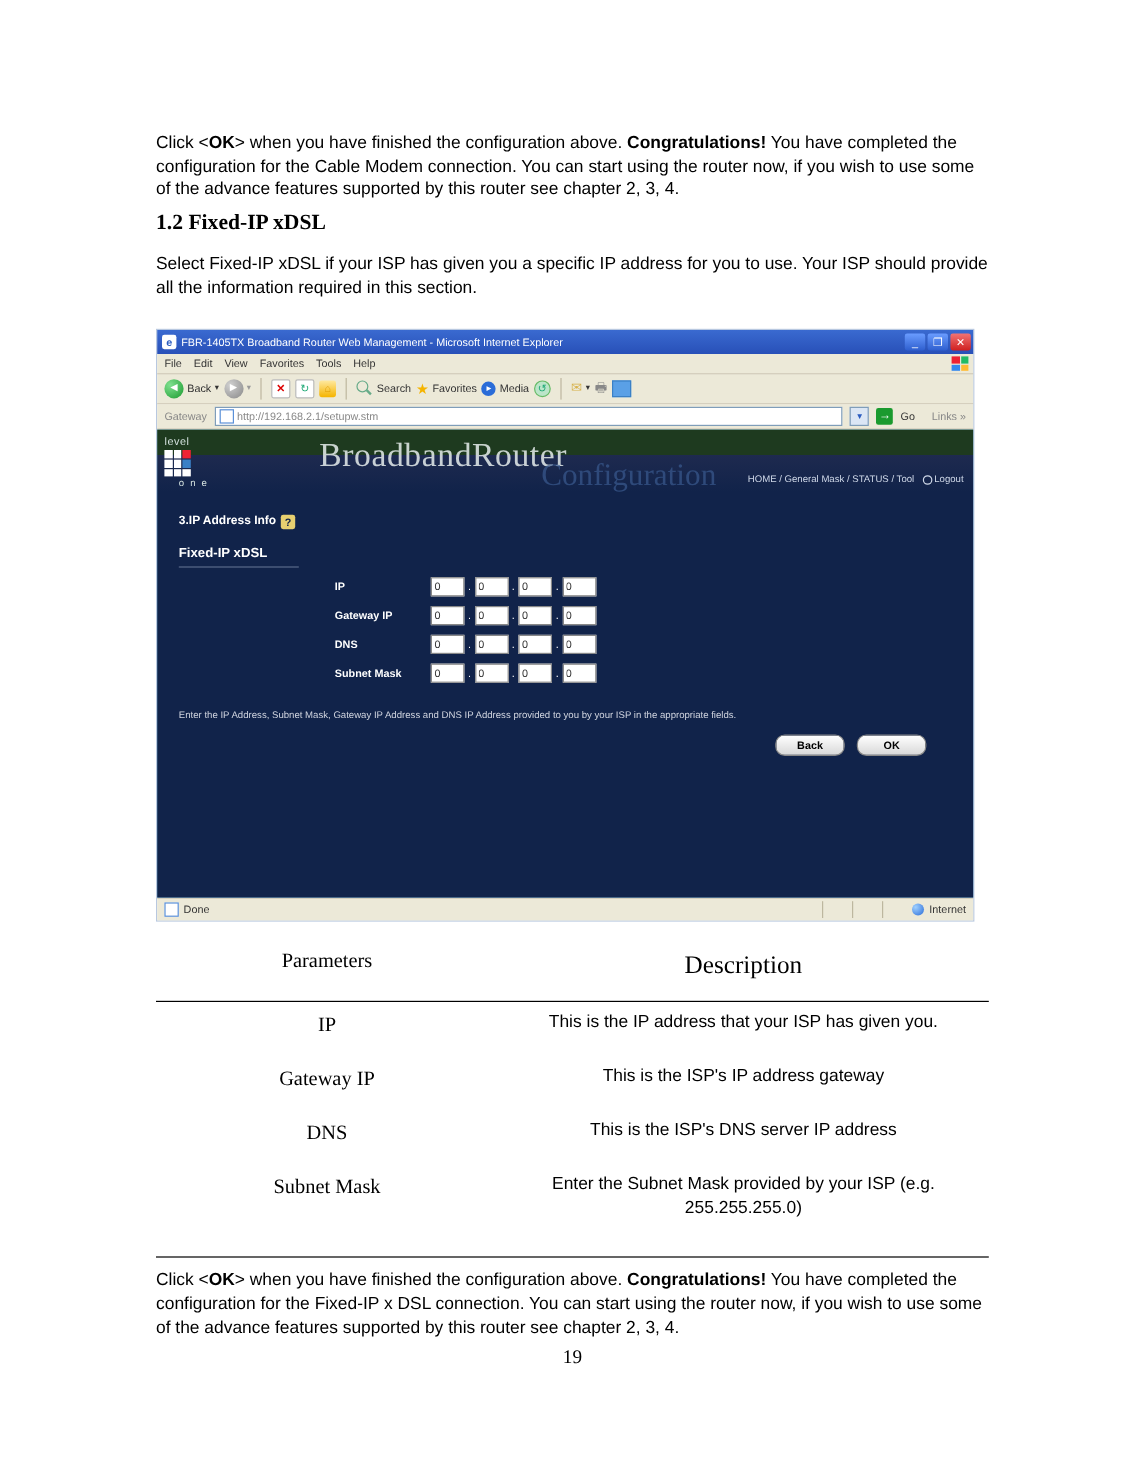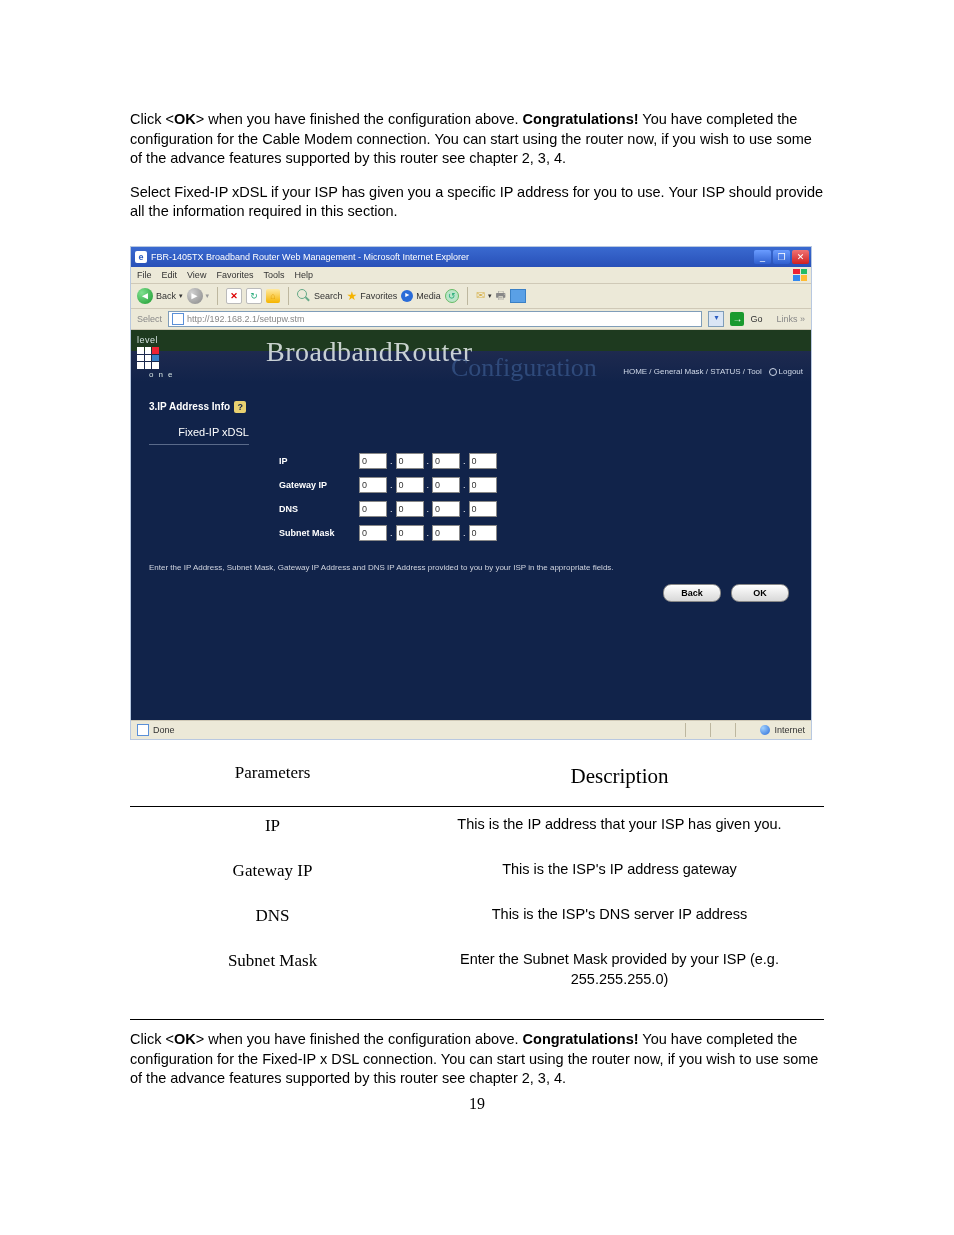--- a/index.html
+++ b/index.html
@@ -173,25 +173,25 @@
       radial-gradient(circle at 70% 20%, #2a4c7c 0%, transparent 25%),
       radial-gradient(circle at 30% 50%, #2a4c7c 0%, transparent 30%),
       radial-gradient(circle at 80% 80%, #2a4c7c 0%, transparent 35%);
     opacity:0.6; pointer-events:none;
   }
   .side-item { position:relative; z-index:1; margin-bottom:2px; color:#e8c080; font-weight:bold; }
   .side-bullet { display:inline-block; width:6px; height:6px; border:1px solid #e8c080; border-radius:50%; margin-right:3px; }
 
   .main-panel {
     flex:1; background:#11234a; color:#fff; position:relative;
-    padding: 18px 16px 0 18px; box-sizing:border-box;
+    padding: 18px 33px 0 18px; box-sizing:border-box;
   }
   .panel-title-row { display:flex; align-items:center; gap:4px; font-size:10px; font-weight:bold; color:#fff; }
   .help-i { width:12px; height:12px; background:#e8d070; color:#11234a; border-radius:2px; display:flex; align-items:center; justify-content:center; font-size:9px; font-weight:bold;}
-  .panel-sub { font-size:11px; font-weight:normal; color:#fff; margin: 12px 0 8px 0; border-bottom:1px solid #5a6a8a; padding-bottom:4px; width:100px;text-align:right; }
+  .panel-sub { font-size:11px; font-weight:bold; color:#fff; margin: 12px 0 8px 0; border-bottom:1px solid #5a6a8a; padding-bottom:4px; width:100px; }
 
   .ip-form { margin-left: 130px; margin-top: -4px; }
   .ip-row { display:flex; align-items:center; height:24px; }
   .ip-label { width:80px; font-size:9px; font-weight:bold; color:#fff; }
   .oct { width:22px; height:14px; background:#fff; border:1px solid #888; font-size:9px; padding:0 2px; color:#333; }
   .dot-sep { color:#fff; margin: 0 3px; font-size:9px; }
 
   .hint-text { margin-top: 18px; font-size:8px; color:#d0d4df; text-align:left; padding-left: 0; }
 
   .btn-row { display:flex; justify-content:flex-end; gap:10px; margin-top:10px; padding-right:6px;}
@@ -213,20 +213,21 @@
 </style>
 </head>
 <body>
 
 <div class="page">
 
   <p class="para">
     <span>Click &lt;</span><span class="bold">OK</span><span>&gt; when you have finished the configuration above. </span><span class="bold">Congratulations!</span><span> You have completed the configuration for the Cable Modem connection. You can start using the router now, if you wish to use some of the advance features supported by this router see chapter 2, 3, 4.</span>
   </p>
 
+  <div class="heading">1.2 Fixed-IP xDSL</div>
 
   <p class="para" style="margin-top:14px;">Select Fixed-IP xDSL if your ISP has given you a specific IP address for you to use. Your ISP should provide all the information required in this section.</p>
 
   <div class="ie-window">
     <div class="titlebar">
       <div class="ie-icon">e</div>
       <div>FBR-1405TX Broadband Router Web Management - Microsoft Internet Explorer</div>
       <div class="spacer"></div>
       <div class="winbtn">_</div>
       <div class="winbtn">❐</div>
@@ -276,21 +277,21 @@
       <div class="hist-i">↺</div>
       <div class="tb-sep"></div>
       <div class="tb-btn">
           <span class="mail-i">✉</span>
           <span style="font-size:7px;">▾</span>
         </div>
       <span class="print-i">🖶</span>
       <div class="edit-i"></div>
     </div>
     <div class="addressbar">
-      <span style="color:#888;">Select</span>
+      <span style="color:#888;">Gateway</span>
       <div class="addr-field">
         <span style="width:10px;height:10px;background:#fff;border:1px solid #5a90d8;display:inline-block;"></span>
         <span>http://192.168.2.1/setupw.stm</span>
       </div>
       <div class="dd">▾</div>
       <div class="go-btn">→</div>
       <span>Go</span>
       <span style="margin-left:8px;color:#888;"><span>Links</span> »</span>
     </div>
 

